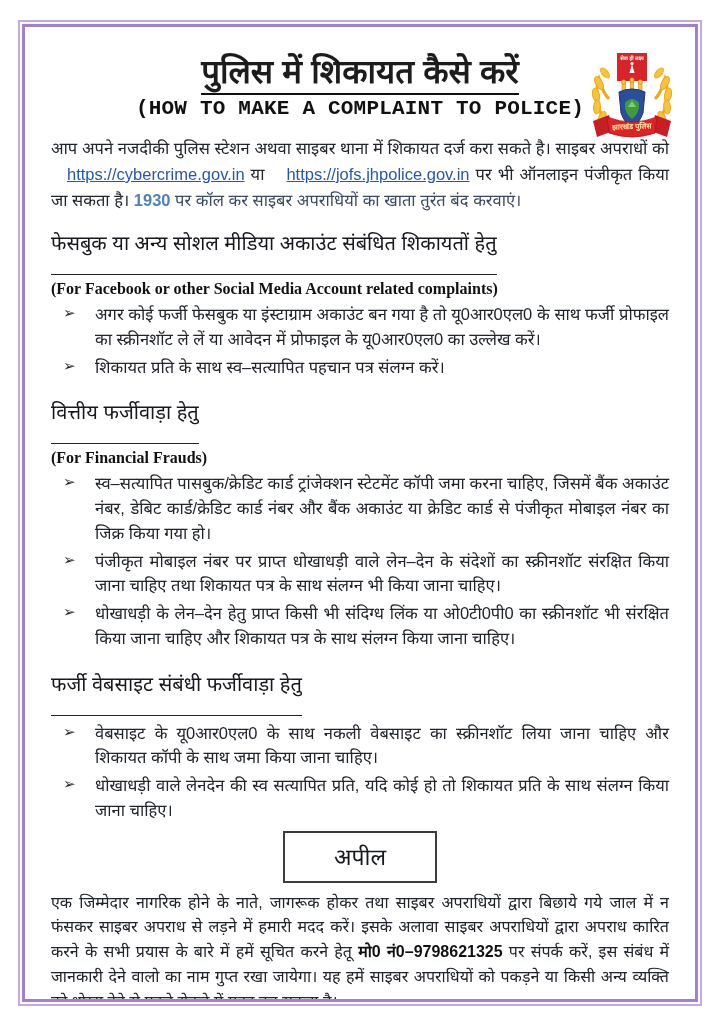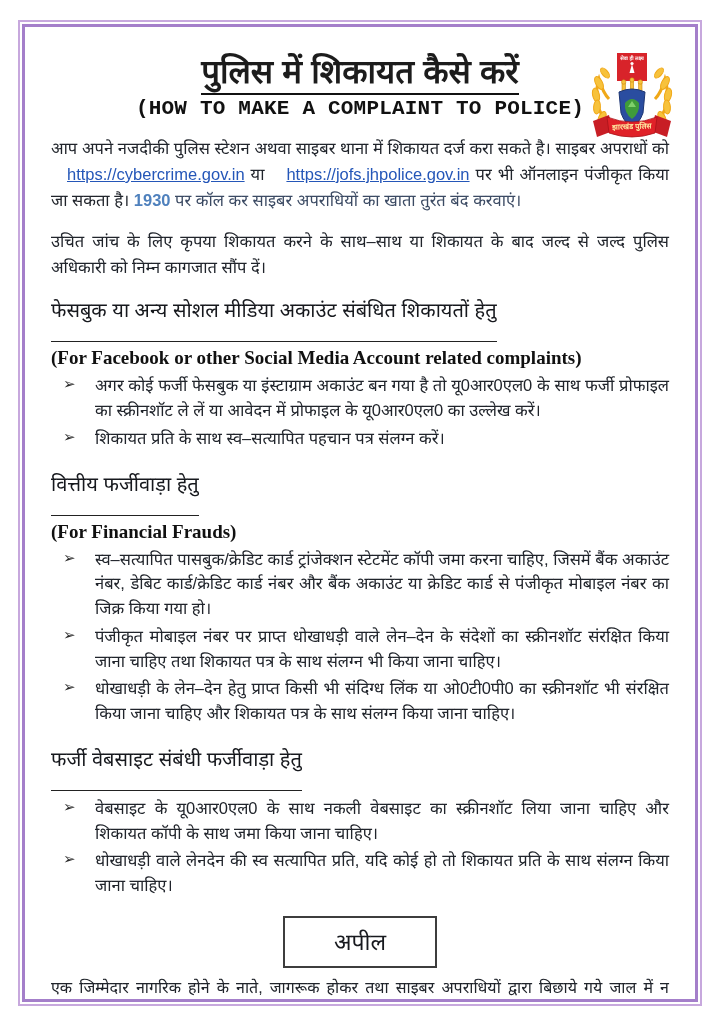--- a/index.html
+++ b/index.html
@@ -34,32 +34,32 @@
   .link{color:#2456b8;text-decoration:underline;margin-left:16px;}
   .helpline{color:#4f81bd;font-weight:700;}
   .call-line{color:#3b4a63;}
   
   .sec-head{
     font-size:20px;font-weight:500;margin:16px 0 2px 0;display:inline-block;
     border-bottom:1.8px solid #222;padding-bottom:18px;color:#16181d;
   }
   .sec-en{
     font-family:"Liberation Serif","DejaVu Serif",serif;font-weight:bold;
-    font-size:19px;margin:3px 0 4px 0;color:#111;
+    font-size:16px;margin:3px 0 4px 0;color:#111;
   }
   .bullets{list-style:none;margin:2px 0 0 0;padding:0;}
   .bullets li{
     display:flex;align-items:flex-start;font-size:16.5px;line-height:1.5;
     margin:3px 0;color:#20242b;
   }
   .bullets .marker{flex:0 0 44px;padding-left:12px;box-sizing:border-box;font-size:15px;color:#2a2a2a;}
   .bullets .btext{flex:1;text-align:justify;}
   
   .appeal-box{
-    width:150px;margin:18px auto 8px auto;border:2px solid #3d3d3d;
+    width:150px;margin:8px auto 8px auto;border:2px solid #3d3d3d;
     text-align:center;font-size:23px;padding:7px 0 9px 0;color:#17191e;background:#fff;
   }
   .appeal-para{font-size:16px;line-height:1.55;text-align:justify;margin-top:8px;color:#20242b;}
   .appeal-bold{font-weight:bold;color:#111;}
 </style>
 </head>
 <body>
 
 <div class="frame-outer">
 <div class="frame-inner">
@@ -111,21 +111,20 @@
           <path d="M14 74 L30 68 L34 84 L18 90 Z" fill="#c81e25"></path>
           <path d="M92 74 L76 68 L72 84 L88 90 Z" fill="#c81e25"></path>
           <path d="M28 70 Q53 80 78 70 L76 86 Q53 94 30 86 Z" fill="#e02128" stroke="#a81319" stroke-width="0.8"></path>
           <text x="53" y="82" font-size="7.5" fill="#ffe9a0" text-anchor="middle" font-weight="bold" transform="rotate(-2 53 82)">झारखंड पुलिस</text>
         </g>
       </svg>
     </div>
 
     <p class="para"><span>आप अपने नजदीकी पुलिस स्टेशन अथवा साइबर थाना में शिकायत दर्ज करा सकते है। साइबर अपराधों को </span><a class="link" href="#">https://cybercrime.gov.in</a><span> या </span><a class="link" href="#">https://jofs.jhpolice.gov.in</a><span> पर भी ऑनलाइन पंजीकृत किया जा सकता है। </span><span class="helpline">1930</span><span class="call-line"> पर कॉल कर साइबर अपराधियों का खाता तुरंत बंद करवाएं।</span></p>
 
-    <p class="para">उचित जांच के लिए कृपया शिकायत करने के साथ–साथ या शिकायत के बाद जल्द से जल्द पुलिस अधिकारी को निम्न कागजात सौंप दें।</p>
 
     <div>
       <div><span class="sec-head">फेसबुक या अन्य सोशल मीडिया अकाउंट संबंधित शिकायतों हेतु</span></div>
       <div class="sec-en">(For Facebook or other Social Media Account related complaints)</div>
       <ul class="bullets">
         <li>
               <span class="marker">➢</span>
               <span class="btext">अगर कोई फर्जी फेसबुक या इंस्टाग्राम अकाउंट बन गया है तो यू0आर0एल0 के साथ फर्जी प्रोफाइल का स्क्रीनशॉट ले लें या आवेदन में प्रोफाइल के यू0आर0एल0 का उल्लेख करें।</span>
             </li>
         <li>

